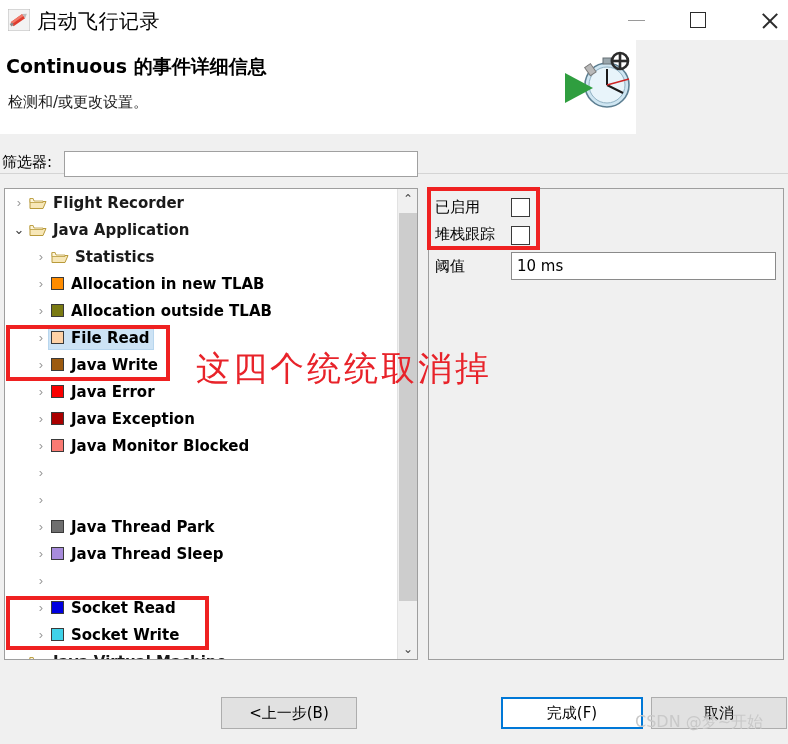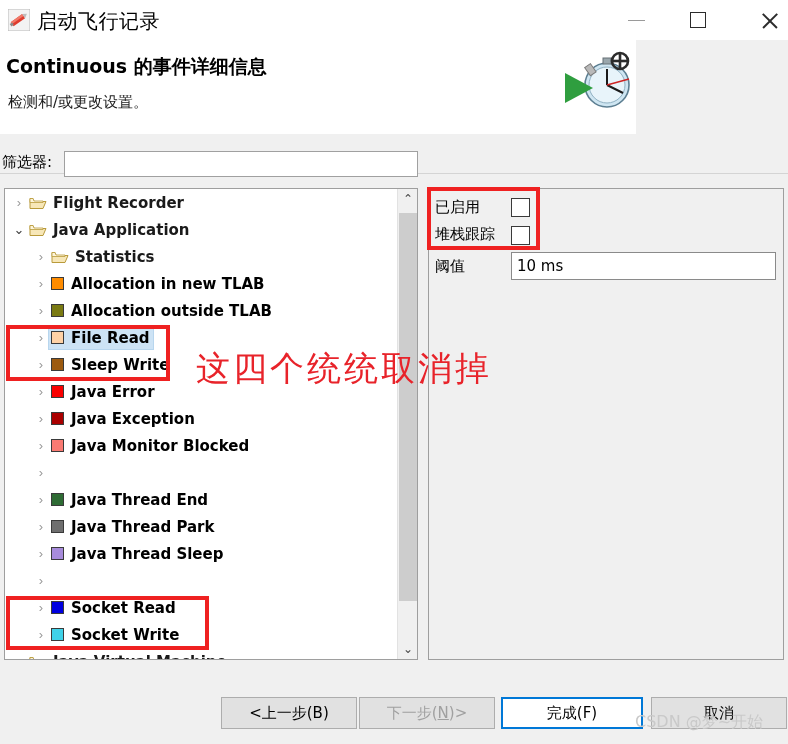--- a/index.html
+++ b/index.html
@@ -327,21 +327,21 @@
           <span class="arrow" style="margin-left: 22px;">›</span>
           <span class="row-label-wrap">
             <span class="swatch" style="background: rgb(255, 210, 166);"></span>
             <span class="row-label">File Read</span>
           </span>
         </div>
         <div class="tree-row">
           <span class="arrow" style="margin-left: 22px;">›</span>
           <span class="row-label-wrap">
             <span class="swatch" style="background: rgb(156, 90, 16);"></span>
-            <span class="row-label">Sleep Write</span>
+            <span class="row-label">Java Write</span>
           </span>
         </div>
         <div class="tree-row">
           <span class="arrow" style="margin-left: 22px;">›</span>
           <span class="row-label-wrap">
             <span class="swatch" style="background: rgb(250, 0, 0);"></span>
             <span class="row-label">Java Error</span>
           </span>
         </div>
         <div class="tree-row">
@@ -356,24 +356,20 @@
           <span class="row-label-wrap">
             <span class="swatch" style="background: rgb(250, 122, 114);"></span>
             <span class="row-label">Java Monitor Blocked</span>
           </span>
         </div>
         <div class="tree-row">
           <span class="arrow" style="margin-left: 22px;">›</span>
         </div>
         <div class="tree-row">
           <span class="arrow" style="margin-left: 22px;">›</span>
-          <span class="row-label-wrap">
-            <span class="swatch" style="background: rgb(46, 107, 52);"></span>
-            <span class="row-label">Java Thread End</span>
-          </span>
         </div>
         <div class="tree-row">
           <span class="arrow" style="margin-left: 22px;">›</span>
           <span class="row-label-wrap">
             <span class="swatch" style="background: rgb(110, 110, 110);"></span>
             <span class="row-label">Java Thread Park</span>
           </span>
         </div>
         <div class="tree-row">
           <span class="arrow" style="margin-left: 22px;">›</span>
@@ -426,25 +422,20 @@
 
     <span id="chk-stack-label">堆栈跟踪</span>
     <div id="chk-stack-box"></div>
 
     <span id="threshold-label">阈值</span>
     <input id="threshold-input" type="text" value="10 ms" style="">
   </div>
 
   <div id="btnbar">
     <div class="dlg-btn" id="btn-back">&lt;上一步(B)</div>
-    <div class="dlg-btn" id="btn-next">
-      <span>下一步(</span>
-        <span class="underline-n">N</span>
-        <span>)&gt;</span>
-    </div>
     <div class="dlg-btn" id="btn-cancel">取消</div>
     <div class="dlg-btn" id="btn-finish">完成(F)</div>
   </div>
 
   <div class="red-box" id="redbox-file"></div>
   <div class="red-box" id="redbox-socket"></div>
   <div class="red-box" id="redbox-chk"></div>
   <div id="red-note">这四个统统取消掉</div>
   <div id="watermark">CSDN @梦~开始</div>
 

